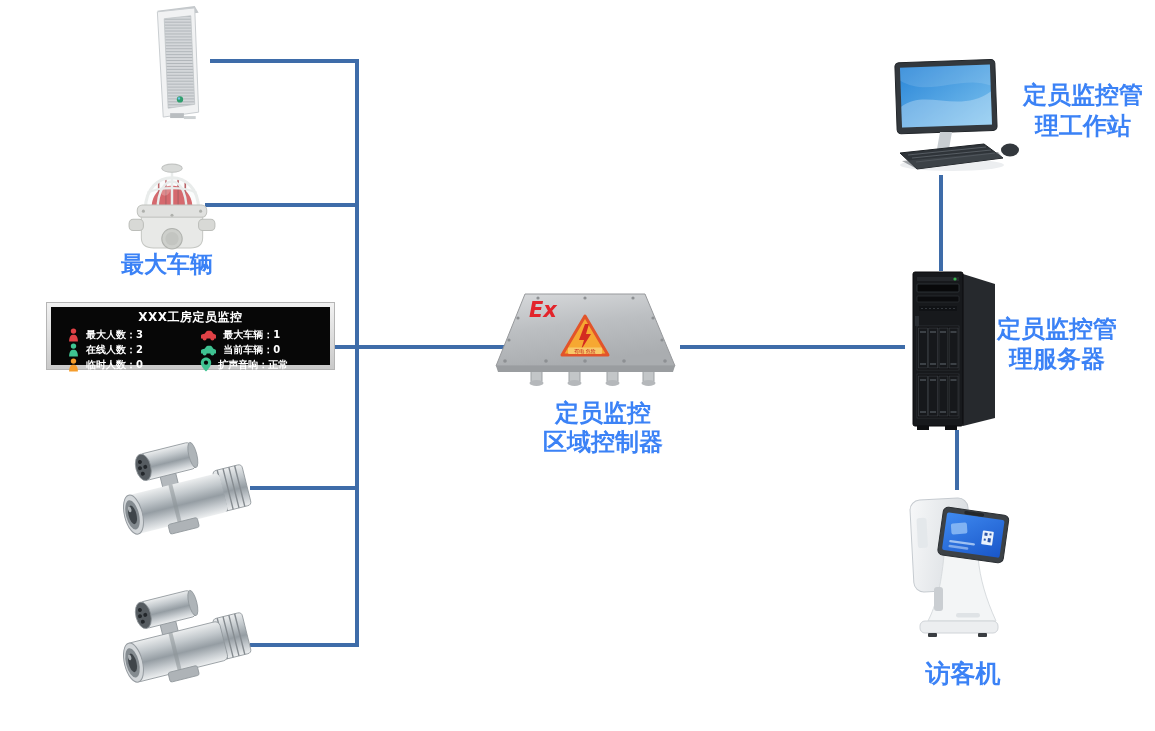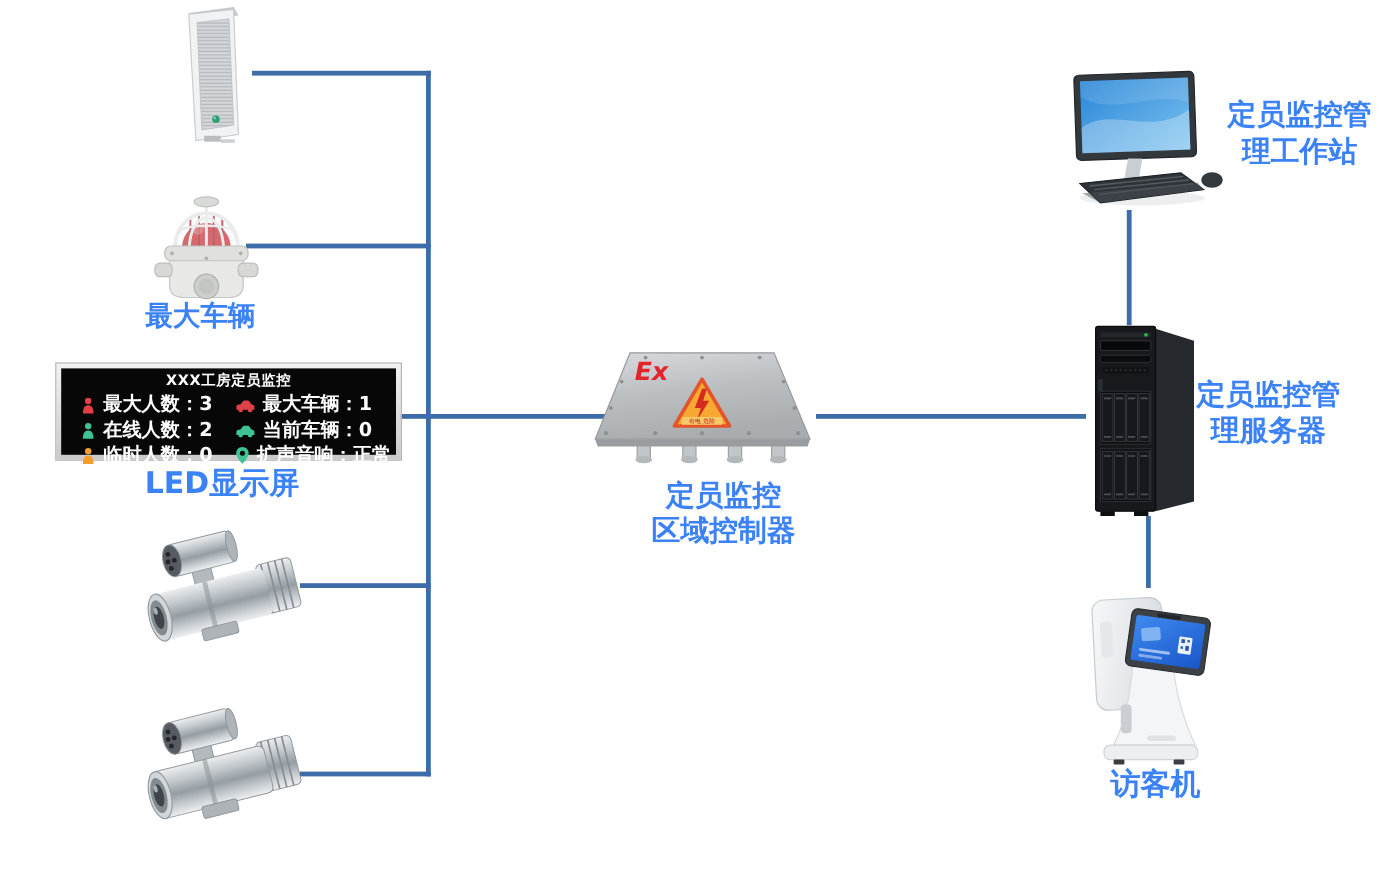--- a/index.html
+++ b/index.html
@@ -11,41 +11,41 @@
   .node-label{position:absolute;color:#3b82f6;font-weight:bold;text-align:center;
               white-space:pre-line;line-height:1.22;}
   #speaker-label{left:106px;top:126px;width:145px;font-size:23px;}
   #alarm-label{left:92px;top:250px;width:150px;font-size:23px;}
   #led-label{left:100px;top:388px;width:170px;font-size:25px;}
   #face-camera-label{left:38px;top:545px;width:295px;font-size:23px;}
   #count-camera-label{left:62px;top:693px;width:250px;font-size:23px;}
   #controller-label{left:518px;top:399px;width:170px;font-size:24px;line-height:29px;}
   #workstation-label{left:1016px;top:80px;width:134px;font-size:24px;line-height:31px;}
   #server-label{left:990px;top:314px;width:134px;font-size:24px;line-height:30px;}
-  #visitor-label{left:908px;top:639px;width:110px;font-size:25px;}
+  #visitor-label{left:908px;top:659px;width:110px;font-size:25px;}
   
   .illus{position:absolute;}
   #speaker-illus{left:140px;top:2px;width:76px;height:120px;}
   #alarm-illus{left:126px;top:158px;width:92px;height:94px;}
   #face-camera-illus{left:105px;top:432px;width:155px;height:112px;}
   #count-camera-illus{left:105px;top:580px;width:155px;height:112px;}
   #controller-illus{left:493px;top:288px;width:185px;height:108px;}
   #workstation-illus{left:888px;top:57px;width:135px;height:118px;}
   #server-illus{left:905px;top:268px;width:97px;height:164px;}
   #visitor-illus{left:898px;top:487px;width:115px;height:153px;}
   
-  .led-frame{position:absolute;left:46px;top:302px;width:289px;height:82px;box-sizing:border-box;
+  .led-frame{position:absolute;left:46px;top:302px;width:289px;height:68px;box-sizing:border-box;
              background:linear-gradient(#f2f2f2,#c9c9c9);border:1px solid #b5b5b5;padding:4px;}
   .led-screen{width:100%;height:100%;background:#070707;color:#ffffff;display:flex;
               flex-direction:column;box-sizing:border-box;}
   .led-title{text-align:center;font-size:12px;font-weight:bold;padding-top:2px;letter-spacing:.5px;}
   .led-grid{flex:1;display:grid;grid-template-columns:1.06fr 1fr;grid-auto-rows:1fr;
             padding:1px 4px 3px 16px;align-items:center;}
   .led-cell{display:flex;align-items:center;gap:6px;white-space:nowrap;
-            font-size:16px;font-weight:bold;}
+            font-size:10px;font-weight:bold;}
   .led-cell svg{flex:0 0 auto;}
   .ic-red{fill:#e04146;} .ic-green{fill:#3fc392;} .ic-orange{fill:#f59d2c;}
 </style>
 </head>
 <body>
 
 <div class="canvas">
 
   <div class="line" style="left:355px;top:59px;width:4px;height:588px;"></div>
   <div class="line" style="left:210px;top:59px;width:149px;height:4px;"></div>
@@ -142,21 +142,20 @@
         <div class="led-cell">
           <svg width="12" height="15" viewBox="0 0 12 15" class="ic-green">
               <path d="M6,0.5 C3,0.5 0.8,2.8 0.8,5.7 C0.8,9.5 6,14.5 6,14.5 C6,14.5 11.2,9.5 11.2,5.7 C11.2,2.8 9,0.5 6,0.5 Z"></path>
               <circle cx="6" cy="5.7" r="2.1" fill="#070707"></circle>
             </svg>
           <span>扩声音响：正常</span>
         </div>
       </div>
     </div>
   </div>
-  <div class="node-label" id="led-label">LED显示屏</div>
 
   <div class="illus" id="face-camera-illus">
     <svg width="155" height="112" viewBox="0 0 150 112">
       <defs>
         <linearGradient id="g-metal" x1="0" y1="0" x2="0" y2="1">
           <stop offset="0" stop-color="#eceeef"></stop>
             <stop offset="0.28" stop-color="#c2c8cc"></stop>
           <stop offset="0.55" stop-color="#959da3"></stop>
             <stop offset="0.8" stop-color="#c8cdd1"></stop>
           <stop offset="1" stop-color="#eef0f1"></stop>

